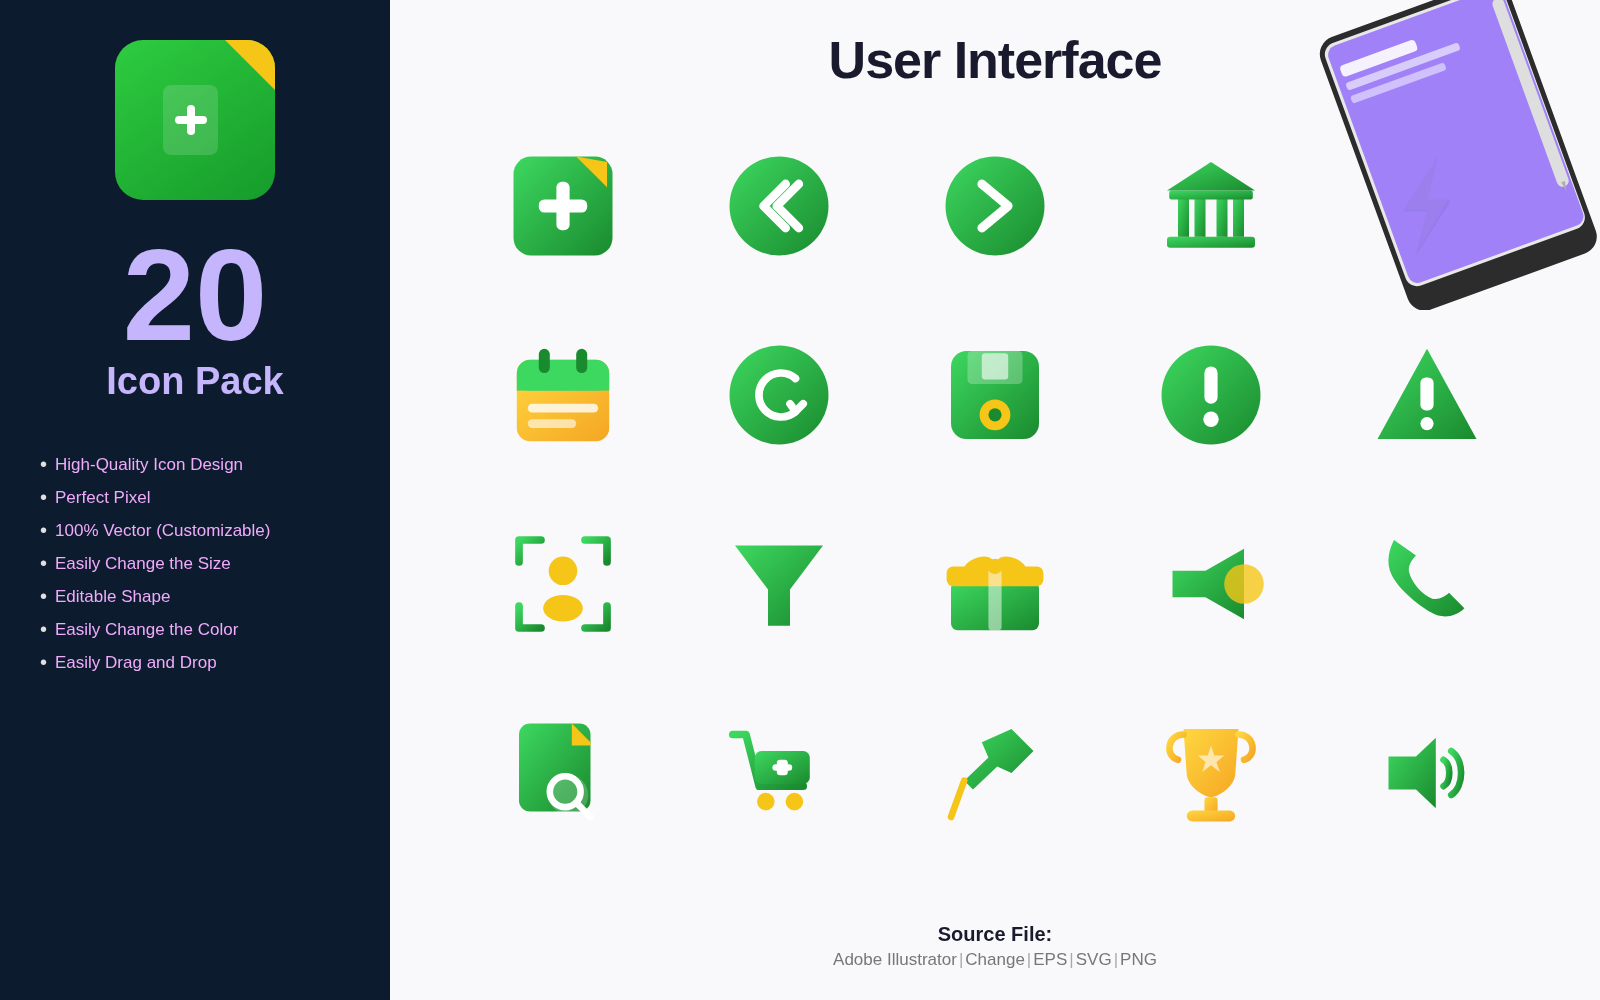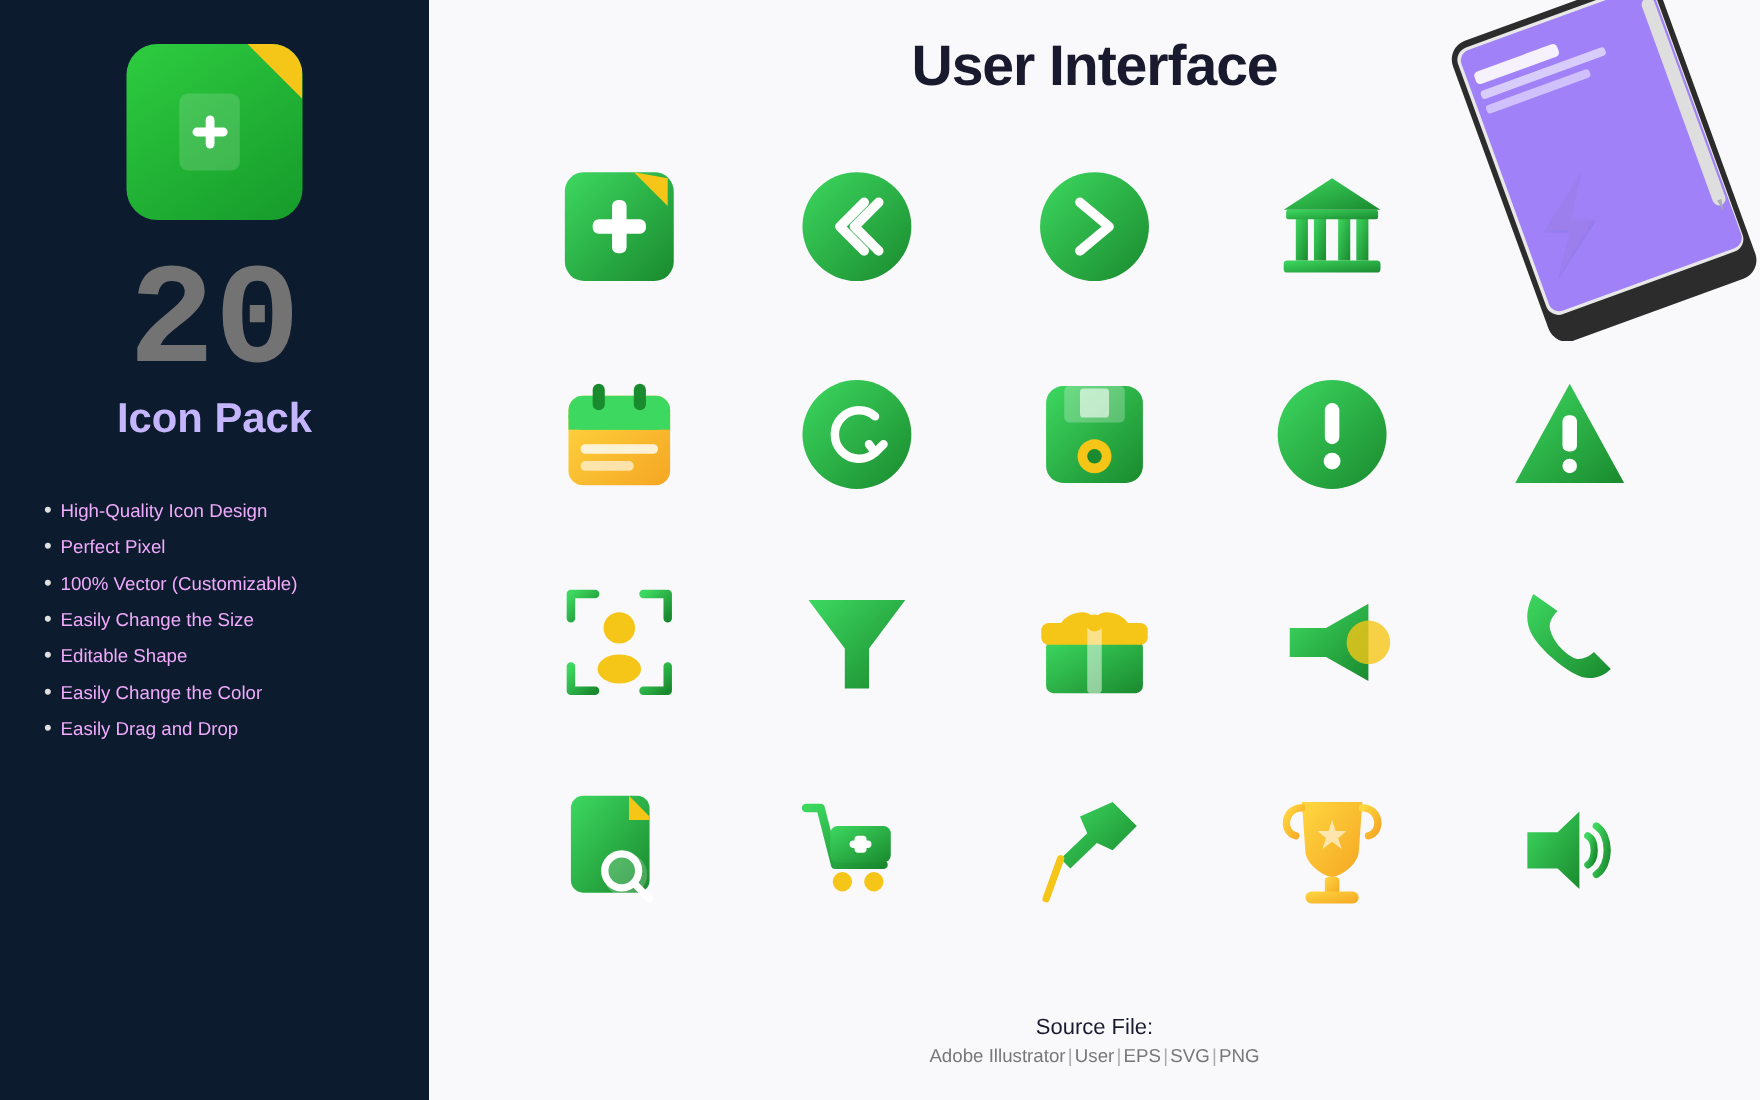--- a/index.html
+++ b/index.html
@@ -48,24 +48,23 @@
     .logo-icon svg {
       width: 80px;
       height: 80px;
       fill: white;
       z-index: 1;
     }
 
     .big-number {
       font-size: 130px;
       font-weight: 900;
-      color: #737373;
+      color: #c4b5fd;
       line-height: 1;
       margin-bottom: 0;
-      font-family: Liberation Mono, monospace;
     }
 
     .icon-pack-label {
       font-size: 38px;
       font-weight: 800;
       color: #c4b5fd;
       margin-bottom: 50px;
     }
 
     .feature-list {
@@ -149,21 +148,21 @@
       justify-content: center;
     }
 
     
     .source-file {
       text-align: center;
       padding: 10px 0 5px 0;
     }
     .source-file .sf-title {
       font-size: 20px;
-      font-weight: 400;
+      font-weight: 700;
       color: #1a1a2e;
       margin-bottom: 4px;
       margin-top: 44px;
     }
     .source-file .sf-items {
       font-size: 17px;
       color: #777;
       display: flex;
       justify-content: center;
       gap: 2px;
@@ -591,21 +590,21 @@
       </div>
     </div>
 
   </div>
 
   <div class="source-file">
     <div class="sf-title">Source File:</div>
     <div class="sf-items">
     <span>Adobe Illustrator</span>
         <span class="sf-sep">|</span>
-        <span>User</span>
+        <span>Change</span>
         <span class="sf-sep">|</span>
         <span>EPS</span>
         <span class="sf-sep">|</span>
         <span>SVG</span>
         <span class="sf-sep">|</span>
         <span>PNG</span>
       </div>
   </div>
 
 </div>

